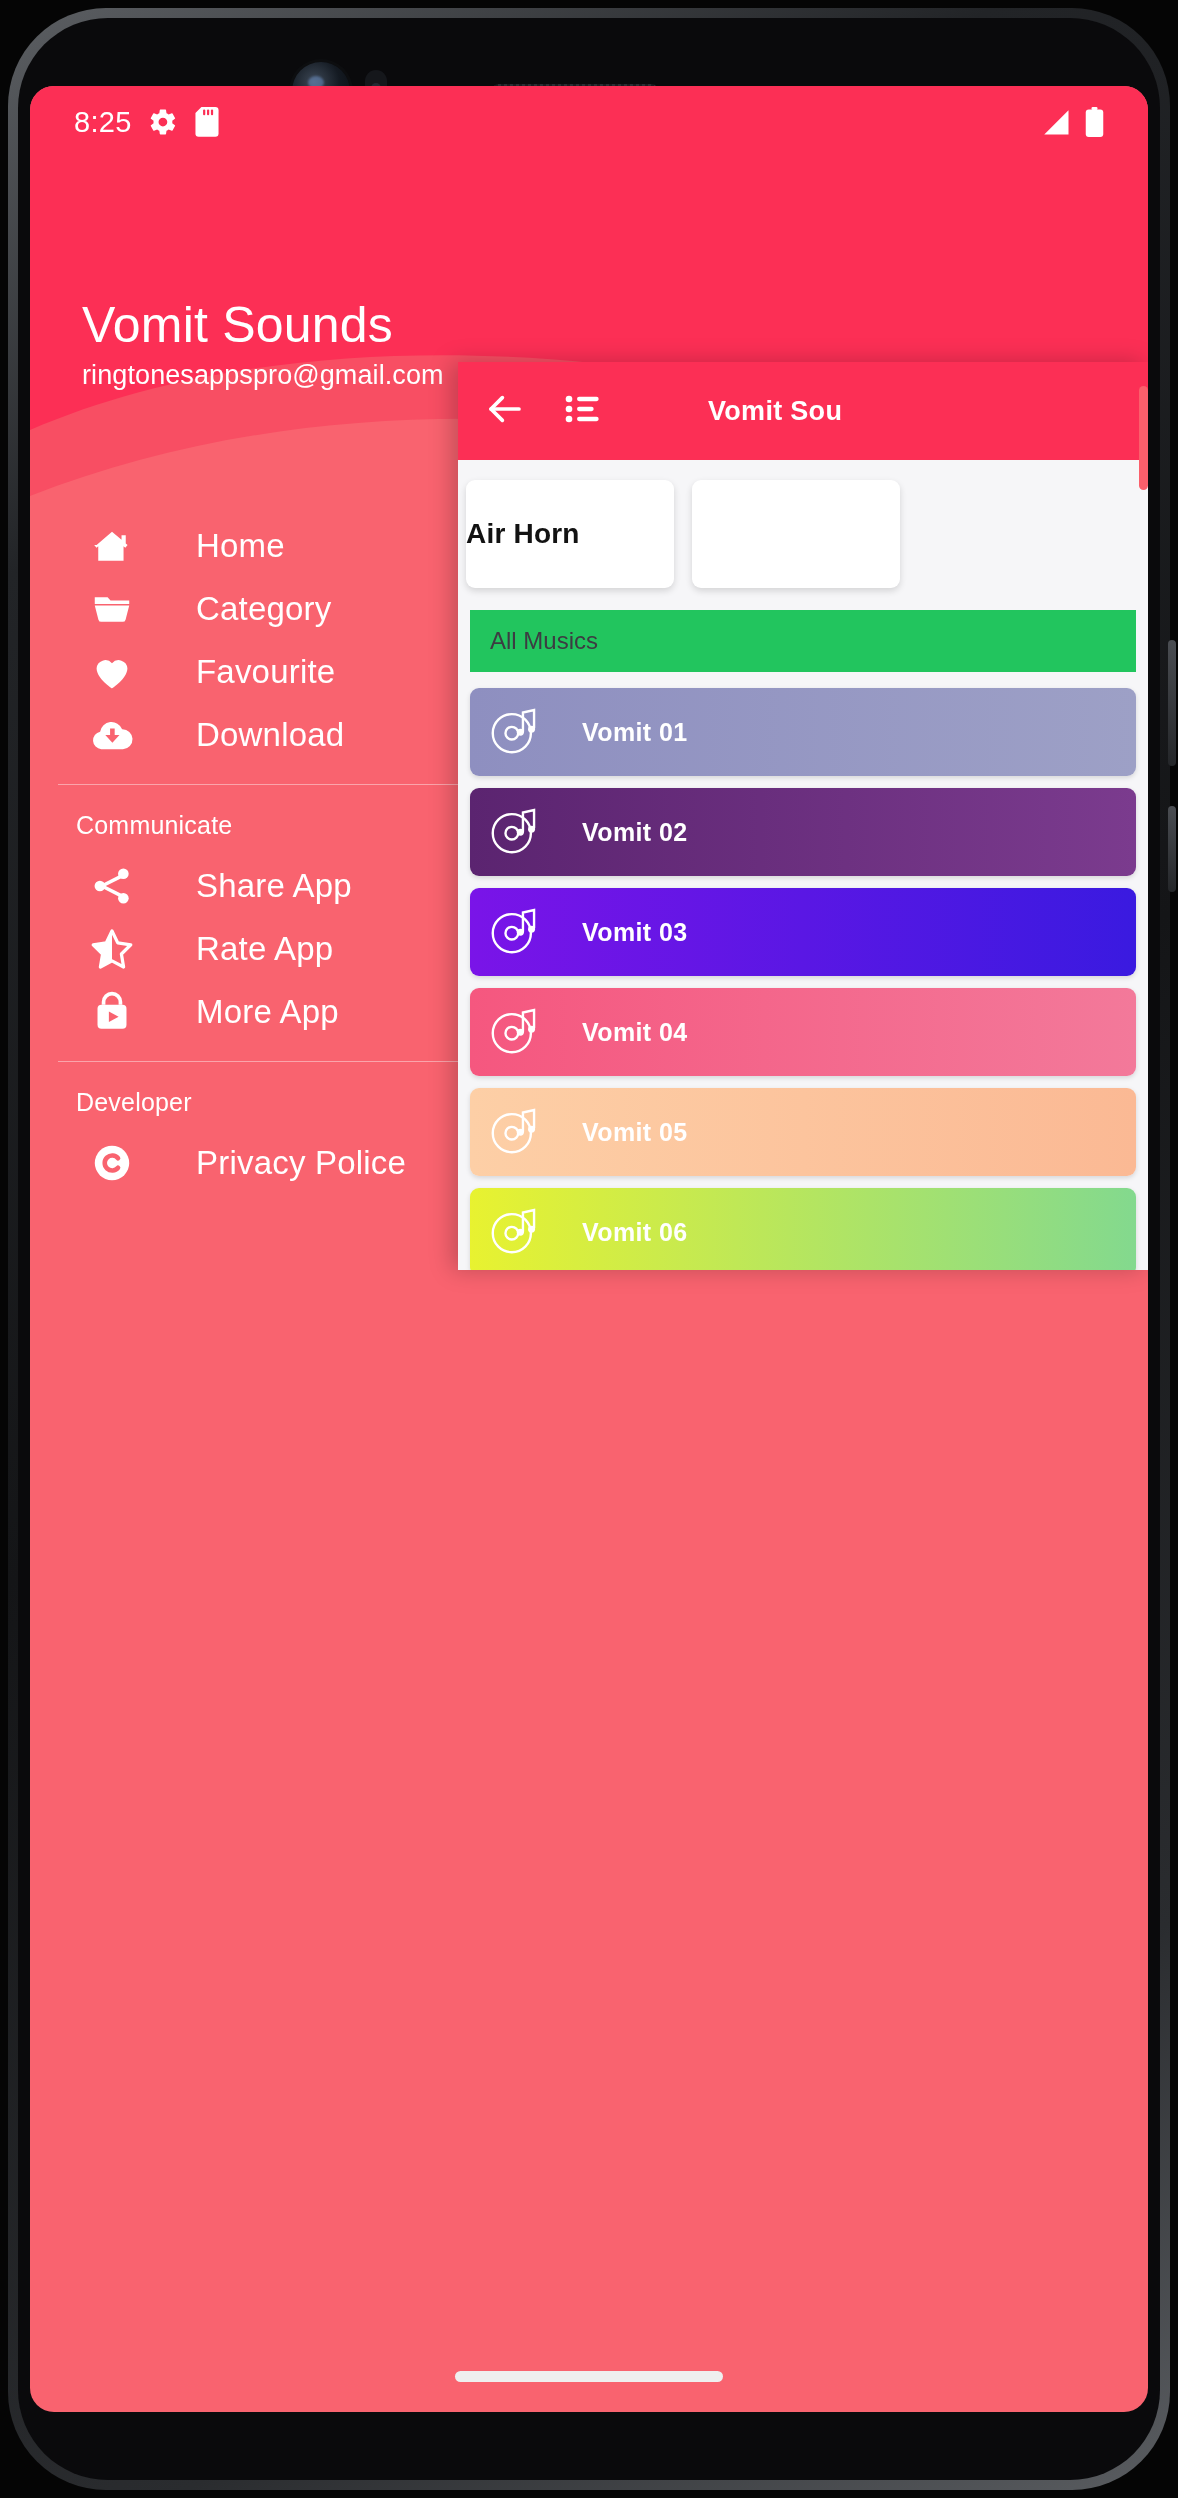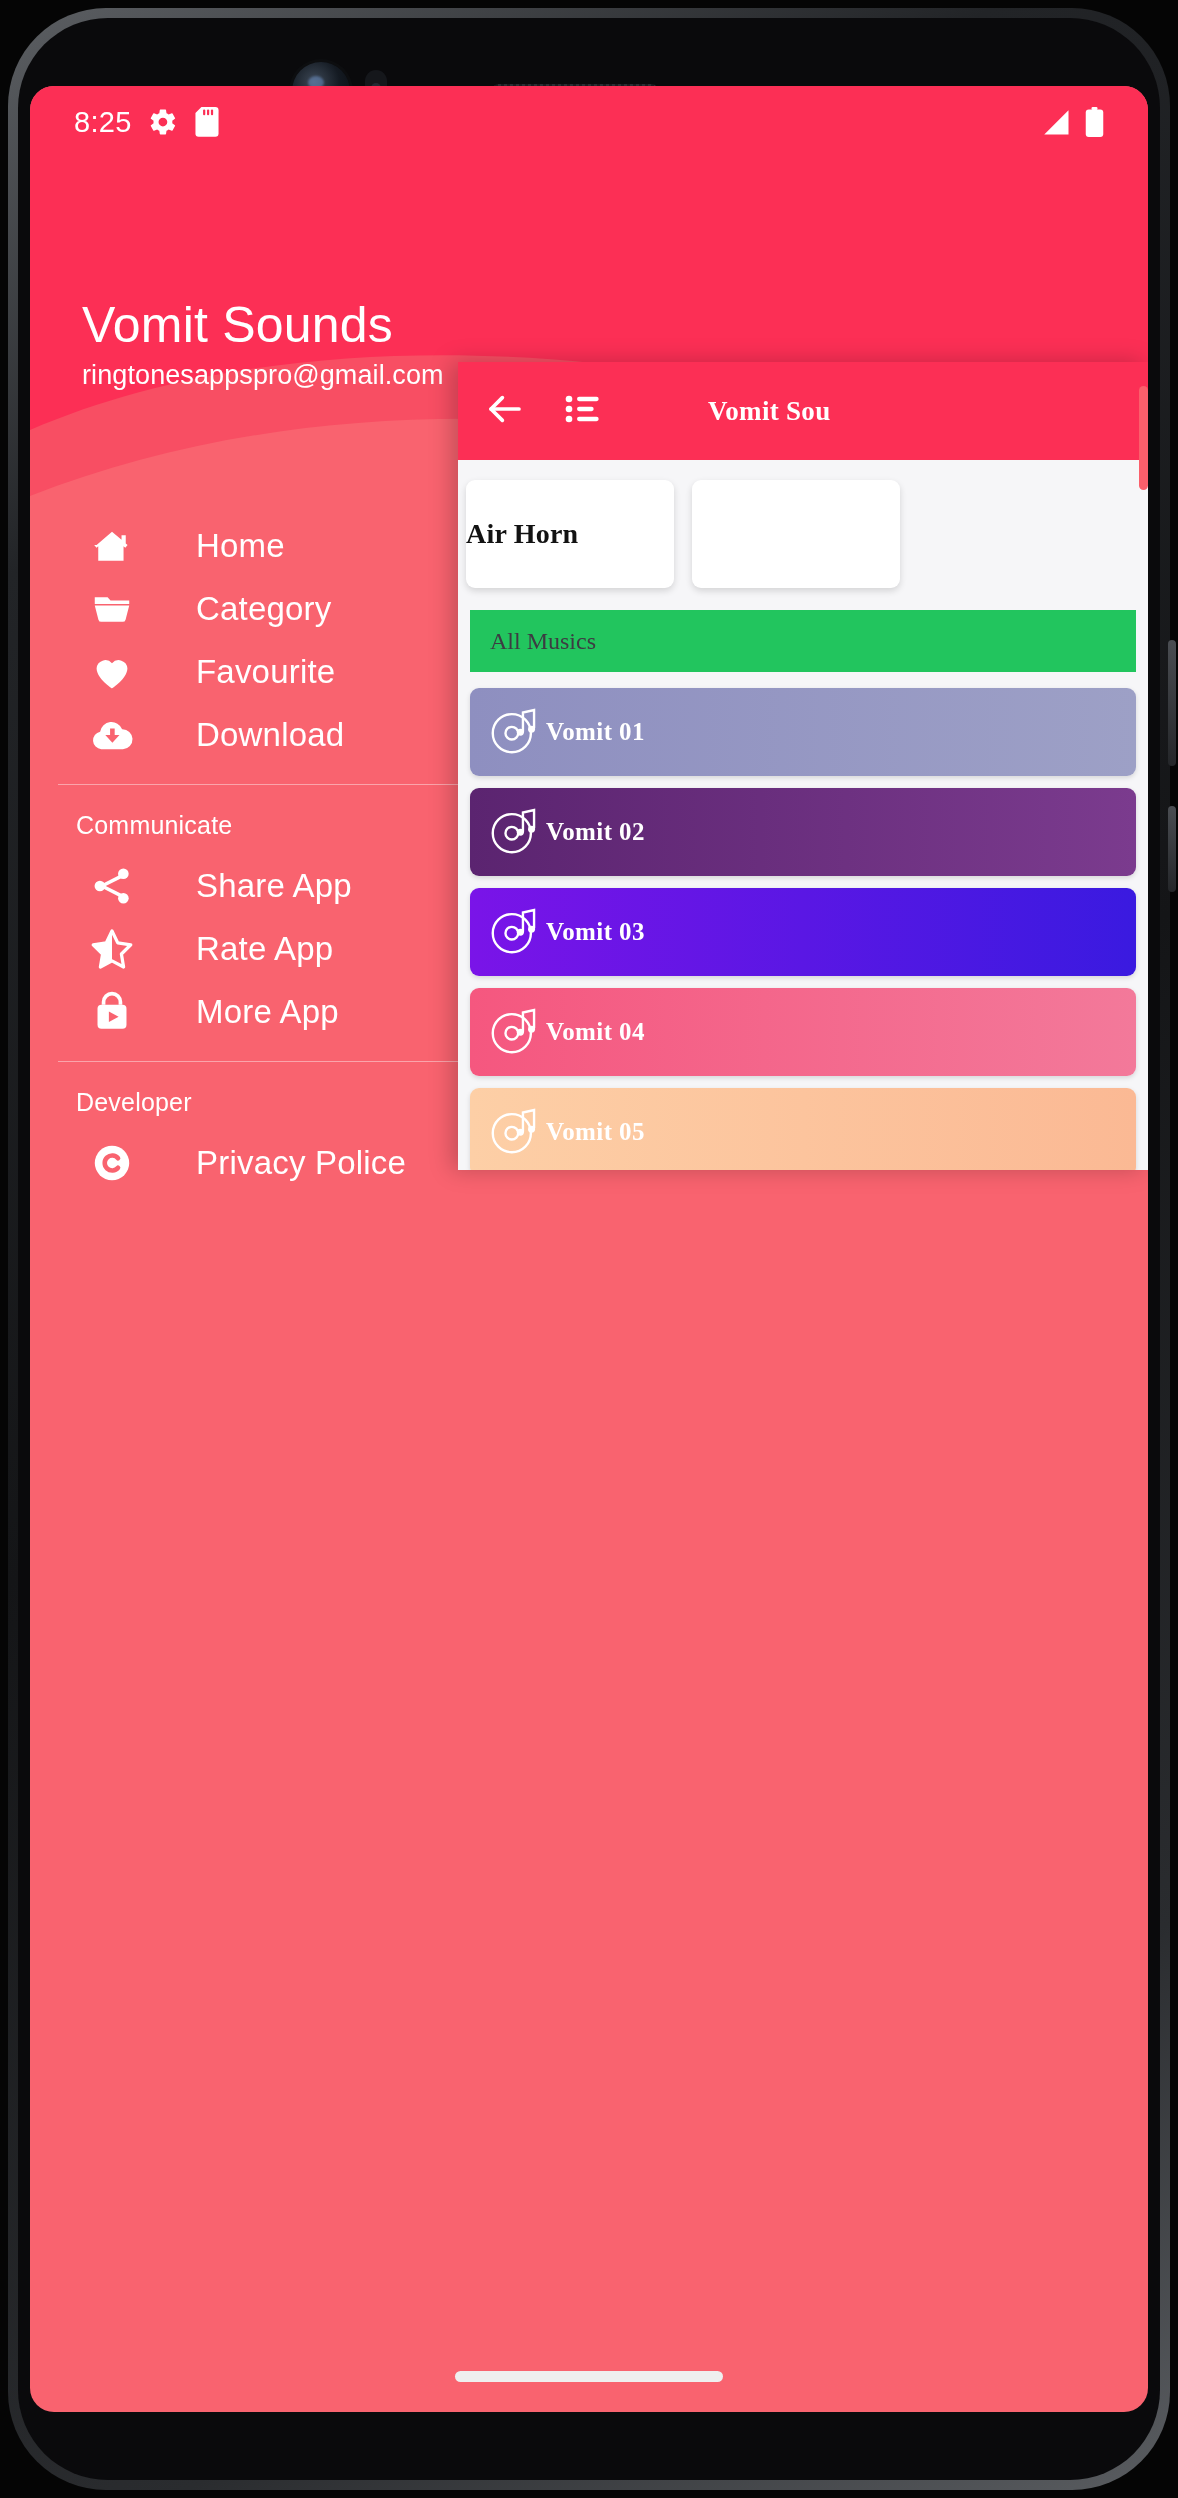--- a/index.html
+++ b/index.html
@@ -119,25 +119,24 @@
     height:1px; background:rgba(255,255,255,.42);
     margin:18px 0 0 28px; width:434px;
   }
   .section-head {
     font-size:25px; font-weight:300; color:#fff;
     padding:26px 0 14px 46px; letter-spacing:.2px;
   }
 
   
   .content-panel {
-    position:absolute; left:428px; top:276px; width:690px; height:808px;
+    position:absolute; left:428px; top:276px; width:690px; height:908px;
     background:#F6F6F8;
     overflow:hidden;
     box-shadow:-6px 0 22px rgba(0,0,0,.22);
-    font-family:Liberation Serif, serif;
   }
   .cp-toolbar {
     height:98px; background:#FC2F55;
     display:flex; align-items:center; padding-left:26px; gap:36px;
   }
   .cp-title {
     color:#fff; font-size:27px; font-weight:700; letter-spacing:.3px;
     margin-left:70px; white-space:nowrap;
   }
   .cp-cards {
@@ -155,21 +154,21 @@
   }
   .cp-section {
     margin:22px 12px 0 12px; height:62px; background:#22c55e;
     display:flex; align-items:center; padding-left:20px;
   }
   .cp-section-label { font-size:24px; color:#3c3c42; }
 
   .cp-list { padding:16px 12px 0 12px; display:flex; flex-direction:column; gap:12px; }
   .cp-row {
     height:88px; border-radius:9px; display:flex; align-items:center;
-    padding-left:18px; gap:4px;
+    padding-left:18px; gap:40px;
     box-shadow:0 2px 5px rgba(0,0,0,.13);
   }
   .cp-row-label {
     font-size:25px; font-weight:800; color:#fff; letter-spacing:.4px;
     white-space:nowrap;
   }
   .cp-row.light .cp-row-label { color:#fff; }
   .disc { flex:0 0 auto; }
 
   

